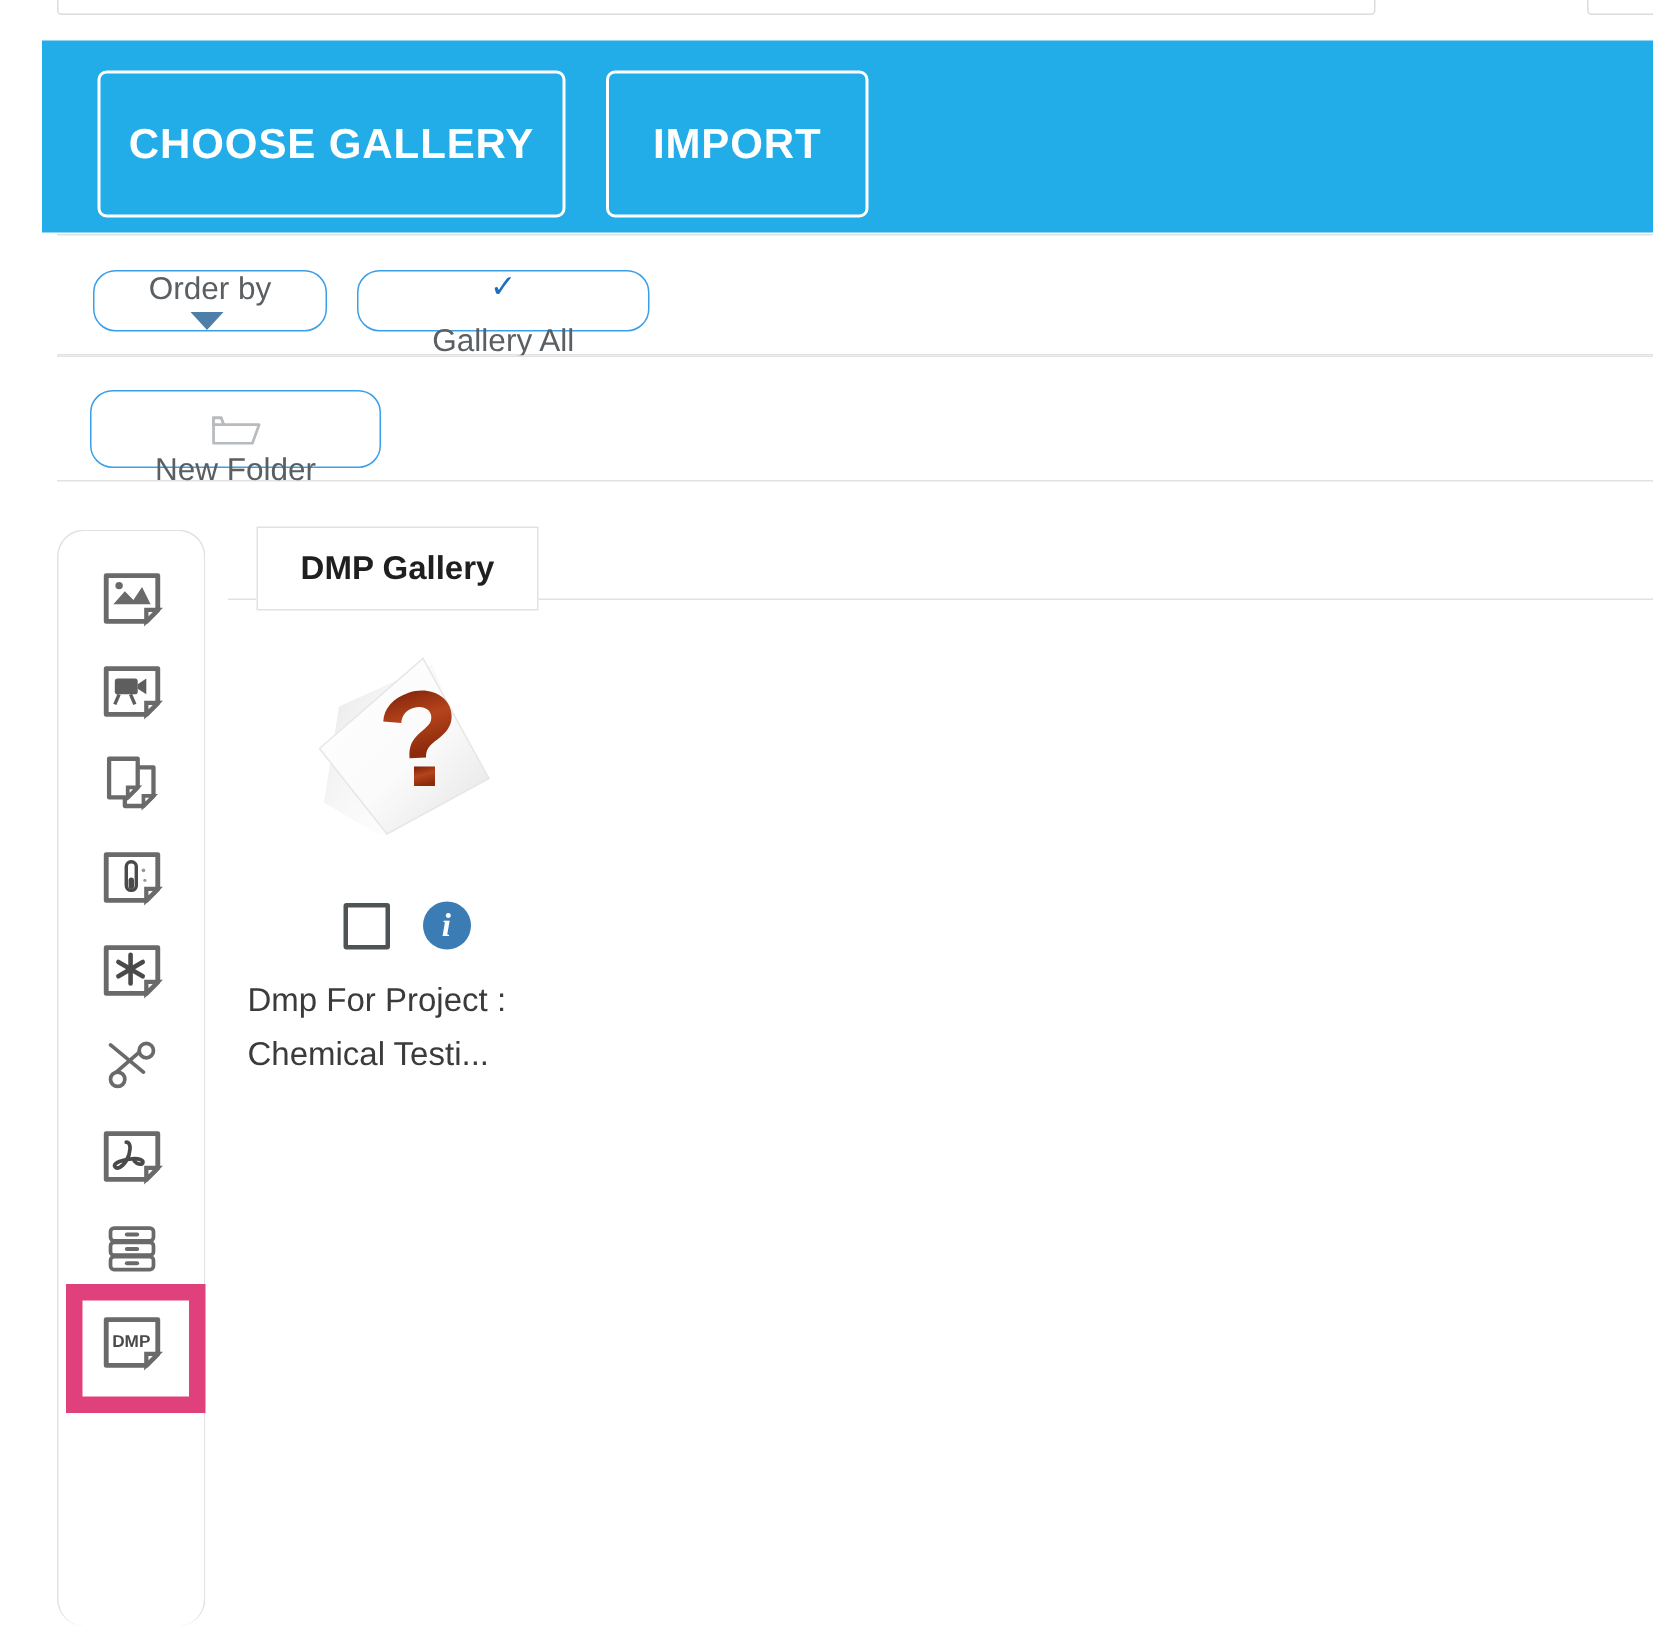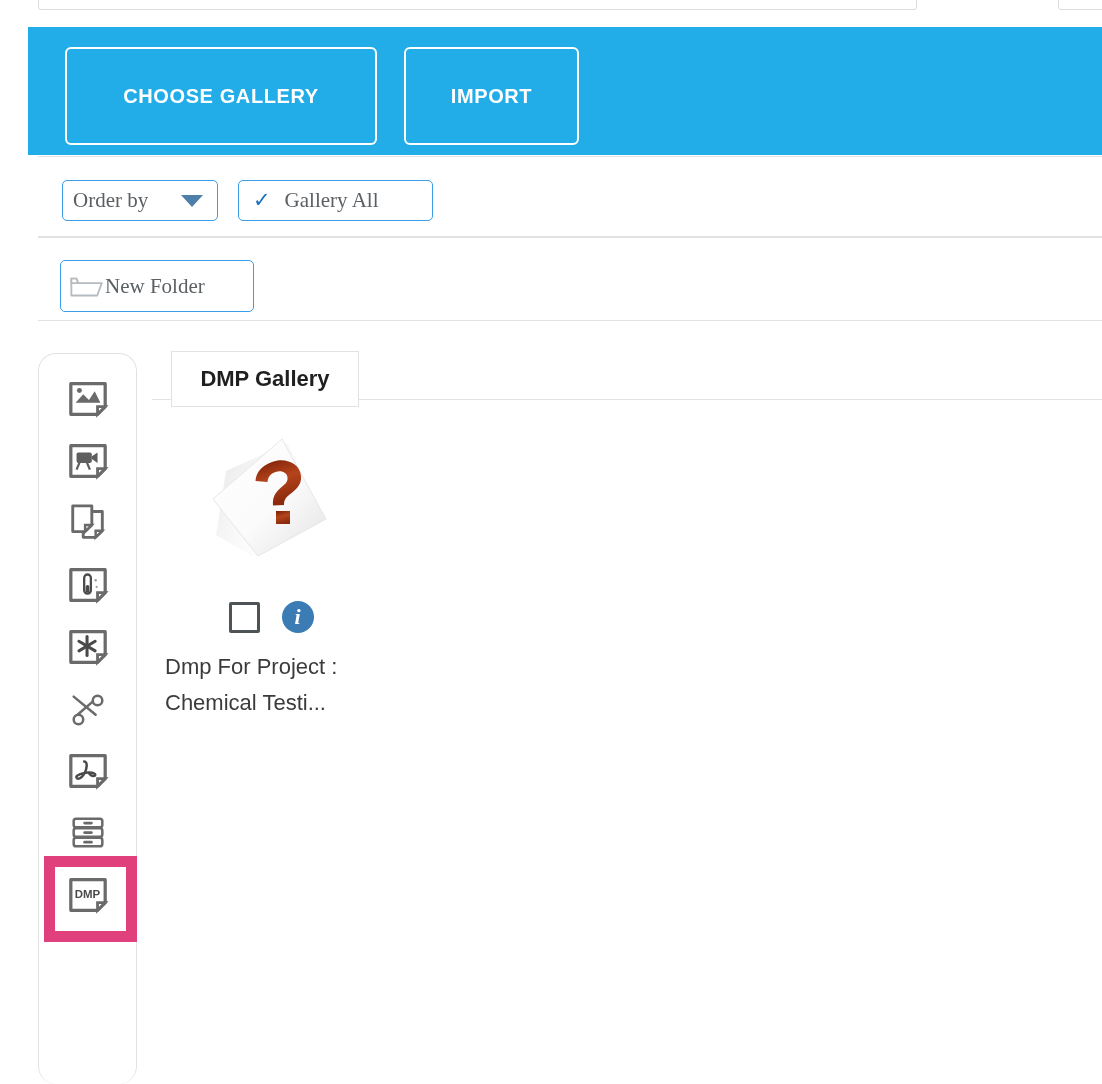--- a/index.html
+++ b/index.html
@@ -39,21 +39,21 @@
     background: #22ADE9;
     box-sizing: border-box;
   }
   .ghost-btn {
     position: absolute;
     border: 2px solid #ffffff;
     border-radius: 6px;
     background: transparent;
     color: #ffffff;
     font-family: "Liberation Sans", sans-serif;
-    font-size: 20px;
+    font-size: 28px;
     font-weight: bold;
     letter-spacing: 0.6px;
     cursor: pointer;
     padding: 0;
     display: flex;
     align-items: center;
     justify-content: center;
   }
   #btn-choose-gallery { left: 37px;  top: 20px; width: 312px; height: 98px; }
   #btn-import         { left: 376px; top: 20px; width: 175px; height: 98px; }
@@ -67,29 +67,30 @@
     border-top: 1px solid #e2e2e2;
     border-bottom: 1px solid #e2e2e2;
     box-sizing: border-box;
   }
   #toolbar-row { top: 156px; height: 81px; }
   #folder-row  { top: 237px; height: 84px; }
 
   .outline-btn {
     position: absolute;
     border: 1px solid #3A9FE8;
-    border-radius: 5px;
-    background: #ffffff;
-    box-sizing: border-box;
-    display: flex;
-    align-items: center;
-    cursor: pointer;
-    font-family: Liberation Serif, serif;
+    border-radius: 15px;
+    background: #ffffff;
+    box-sizing: border-box;
+    display: flex;
+    align-items: center;
+    cursor: pointer;
+    font-family: Liberation Sans, sans-serif;
     font-size: 21px;
     color: #5a5f63;
+    flex-direction: column;
   }
   #order-by-btn {
     left: 24px; top: 23px; width: 156px; height: 41px;
     padding: 0 10px;
     justify-content: space-between;
   }
   #order-by-btn .caret {
     width: 0; height: 0;
     border-left: 11px solid transparent;
     border-right: 11px solid transparent;
@@ -101,21 +102,21 @@
     padding: 0 14px;
     gap: 14px;
   }
   #select-all-btn .tick {
     color: #1A6FBF;
     font-size: 21px;
     line-height: 1;
   }
   #new-folder-btn {
     left: 22px; top: 22px; width: 194px; height: 52px;
-    padding: 0 8px;
+    padding: 12px 8px;
     gap: 2px;
   }
 
   
   #gallery-area {
     position: absolute;
     left: 38px;
     top: 353px;
     width: 1064px;
     height: 731px;

